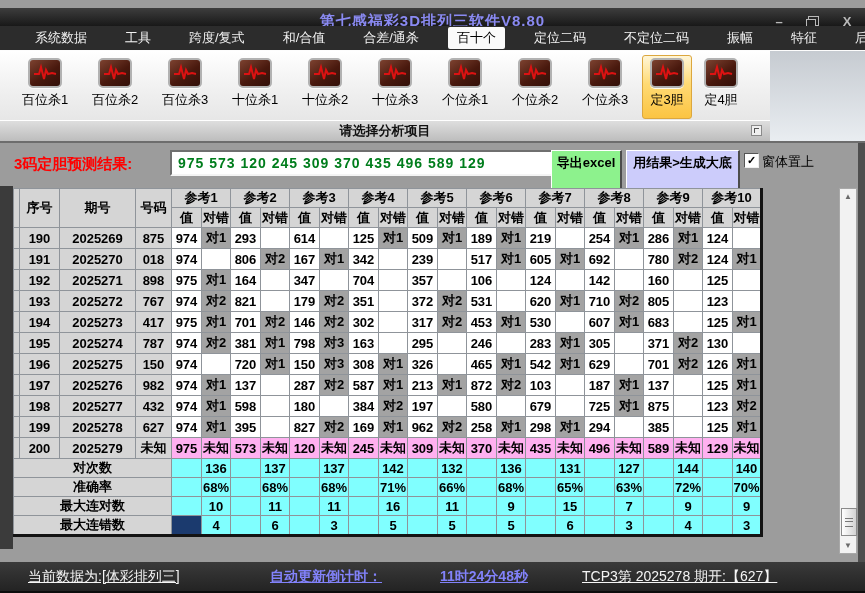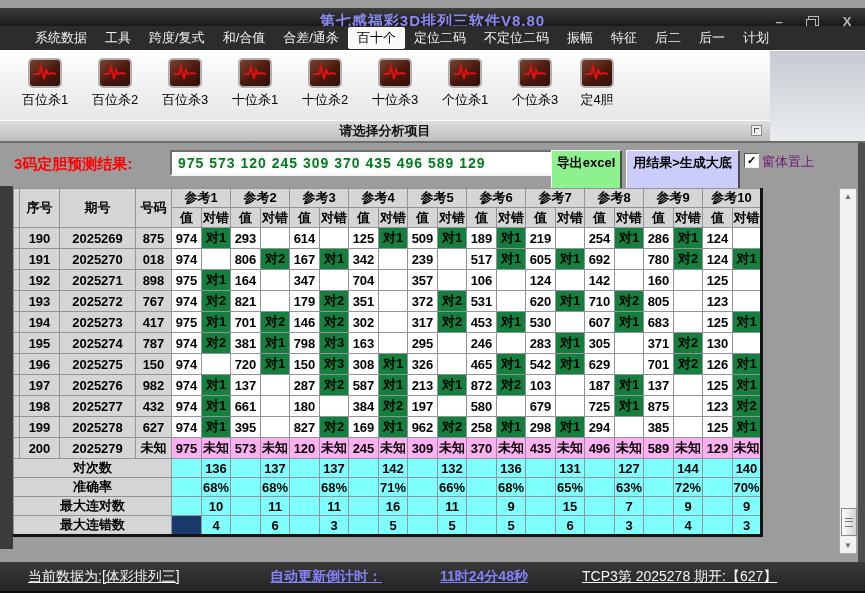--- a/index.html
+++ b/index.html
@@ -11,21 +11,21 @@
     background:linear-gradient(180deg,#3d3d3d,#181818 70%,#101010);}
   .title{position:absolute;left:0;right:0;top:4px;text-align:center;color:#8a8af2;
     font-size:15px;font-weight:bold;letter-spacing:1px;}
   .winctrl{position:absolute;right:10px;top:0;height:26px;display:flex;align-items:center;gap:18px;}
   .wbtn{color:#b9b9b9;font-size:13px;font-weight:bold;width:16px;text-align:center;cursor:default;}
   .restore-box{display:inline-block;width:9px;height:8px;border:1px solid #b9b9b9;position:relative;background:transparent;}
   .restore-box:before{content:"";position:absolute;left:-3px;top:2px;width:8px;height:7px;border:1px solid #b9b9b9;background:#222;}
 
   
   .menubar{position:absolute;left:0;top:26px;width:865px;height:24px;background:#2c2c2c;
-    display:flex;align-items:center;padding-left:26px;box-sizing:border-box;gap:0;}
+    display:flex;align-items:center;padding-left:26px;box-sizing:border-box;gap:20px;}
   .menu-item{color:#f2f2f2;font-size:13px;padding:2px 9px;white-space:nowrap;}
   .menu-item.active{background:#fafafa;color:#000;border-radius:2px;}
 
   
   .ribbon{position:absolute;left:0;top:50px;width:770px;height:91px;
     background:linear-gradient(180deg,#ffffff,#f1f1f1 40%,#e7e7e7 75%,#dddddd);
     border-top:1px solid #fdfdfd;box-sizing:border-box;}
   .ribbon-right{position:absolute;left:770px;top:50px;width:95px;height:91px;
     background:linear-gradient(180deg,#c6cbd1,#e9edf1);border-top:1px solid #fdfdfd;box-sizing:border-box;}
   .ribbon-sep{position:absolute;left:0;top:141px;width:865px;height:2px;background:#6d6d6d;}
@@ -50,36 +50,36 @@
     border-top:2px solid #6f6f6f;border-left:2px solid #6f6f6f;border-bottom:2px solid #f4f4f4;border-right:2px solid #f4f4f4;
     color:#007d1c;font-size:14px;font-weight:bold;line-height:22px;padding-left:6px;letter-spacing:1px;white-space:nowrap;overflow:hidden;}
   .btn{position:absolute;top:150px;height:42px;box-sizing:border-box;text-align:center;
     font-size:13px;font-weight:bold;color:#000;line-height:24px;
     border-top:1px solid #ffffff;border-left:1px solid #ffffff;border-bottom:2px solid #4c4c4c;border-right:2px solid #4c4c4c;}
   .btn.export{left:551px;width:71px;background:#8df28d;}
   .btn.generate{left:626px;width:114px;background:#ccccfb;}
   .checkbox{position:absolute;left:744px;top:153px;width:13px;height:13px;background:#fff;
     border-top:1px solid #555;border-left:1px solid #555;border-bottom:1px solid #eee;border-right:1px solid #eee;
     font-size:11px;line-height:12px;text-align:center;color:#000;font-weight:bold;}
-  .topmost-label{position:absolute;left:762px;top:153px;color:#701a75;font-size:13px;}
+  .topmost-label{position:absolute;left:762px;top:153px;color:#000000;font-size:13px;}
 
   
   .dark-strip{position:absolute;left:0;top:186px;width:13px;height:363px;background:#3b3b3b;}
   .grid{position:absolute;left:13px;top:188px;border-collapse:collapse;table-layout:fixed;
     background:#fff;border:1px solid #2a2a2a;border-right:3px solid #131313;border-bottom:3px solid #131313;}
   .grid th,.grid td{border:1px solid #8f949a;font-size:13px;font-weight:bold;text-align:center;
     padding:0;overflow:hidden;white-space:nowrap;color:#000;}
   .grid thead tr.h1 th{height:18px;}
   .grid thead tr.h2 th{height:19px;}
   .grid tbody tr{height:21px;}
   .grid tbody tr.sum{height:19px;}
   .gray{background:#d5d5d5;}
   .val-hit{background:#fff;color:#000;}
   .val-miss{background:#fff;color:#8d1616;}
-  .res-hit{background:#15803d;color:#000;}
+  .res-hit{background:#a3a3a3;color:#000;}
   .res-miss{background:#fff;}
   .val-unk{background:#ffb0f0;color:#0a0af0;border-top:1px solid #f06090;}
   .res-unk{background:#ffb0f0;color:#17178e;border-top:1px solid #f06090;}
   .sum-empty{background:#80ffff;}
   .sum-val{background:#80ffff;color:#0000e8;}
   .sum-sel{background:#1b3a6e;}
 
   
   .scrollbar{position:absolute;left:839px;top:188px;width:18px;height:366px;background:#f2f2f2;border:1px solid #a8a8a8;box-sizing:border-box;}
   .sb-up,.sb-down{position:absolute;left:0;width:100%;height:15px;color:#6a6a6a;font-size:8px;line-height:15px;text-align:center;}
@@ -188,21 +188,37 @@
             </svg>
           </div>
           <div class="rbtn-label">个位杀1</div>
         </div>
         <div class="rbtn">
           <div class="ecg">
             <svg width="24" height="20" viewBox="0 0 24 20">
               <path d="M1 11 L6 11 L8 4 L11 16 L13 7 L15 11 L19 10 L23 11" fill="none" stroke="#dd1212" stroke-width="2"></path>
             </svg>
           </div>
+          <div class="rbtn-label">个位杀2</div>
+        </div>
+        <div class="rbtn">
+          <div class="ecg">
+            <svg width="24" height="20" viewBox="0 0 24 20">
+              <path d="M1 11 L6 11 L8 4 L11 16 L13 7 L15 11 L19 10 L23 11" fill="none" stroke="#dd1212" stroke-width="2"></path>
+            </svg>
+          </div>
           <div class="rbtn-label">个位杀3</div>
+        </div>
+        <div class="rbtn narrow active">
+          <div class="ecg">
+            <svg width="24" height="20" viewBox="0 0 24 20">
+              <path d="M1 11 L6 11 L8 4 L11 16 L13 7 L15 11 L19 10 L23 11" fill="none" stroke="#dd1212" stroke-width="2"></path>
+            </svg>
+          </div>
+          <div class="rbtn-label">定3胆</div>
         </div>
         <div class="rbtn narrow">
           <div class="ecg">
             <svg width="24" height="20" viewBox="0 0 24 20">
               <path d="M1 11 L6 11 L8 4 L11 16 L13 7 L15 11 L19 10 L23 11" fill="none" stroke="#dd1212" stroke-width="2"></path>
             </svg>
           </div>
           <div class="rbtn-label">定4胆</div>
         </div>
       </div>
@@ -498,21 +514,21 @@
           <td class="val-hit">125</td>
           <td class="res-hit">对1</td>
         </tr>
         <tr>
           <td class="gray"></td>
           <td class="gray">198</td>
           <td class="gray">2025277</td>
           <td class="gray">432</td>
           <td class="val-hit">974</td>
           <td class="res-hit">对1</td>
-          <td class="val-miss">661</td>
+          <td class="val-miss">598</td>
           <td class="res-miss"></td>
           <td class="val-miss">180</td>
           <td class="res-miss"></td>
           <td class="val-hit">384</td>
           <td class="res-hit">对2</td>
           <td class="val-miss">197</td>
           <td class="res-miss"></td>
           <td class="val-miss">580</td>
           <td class="res-miss"></td>
           <td class="val-miss">679</td>

